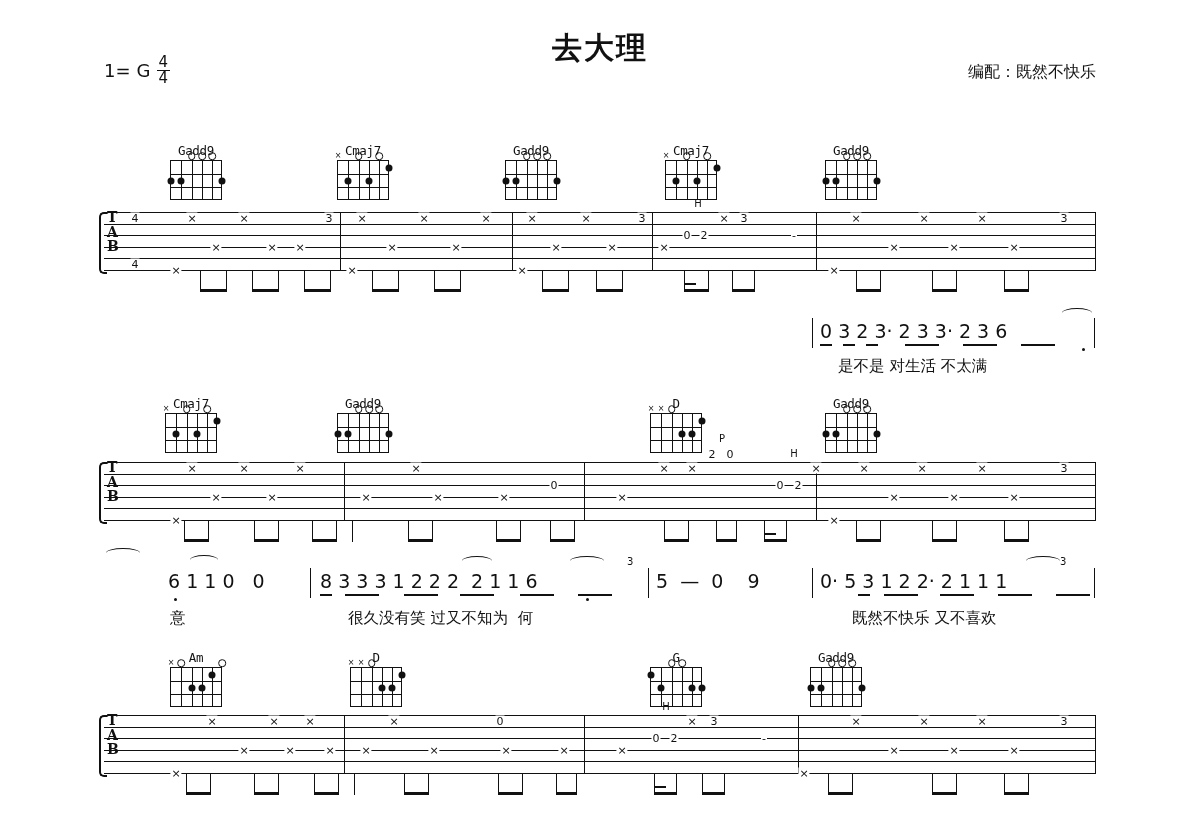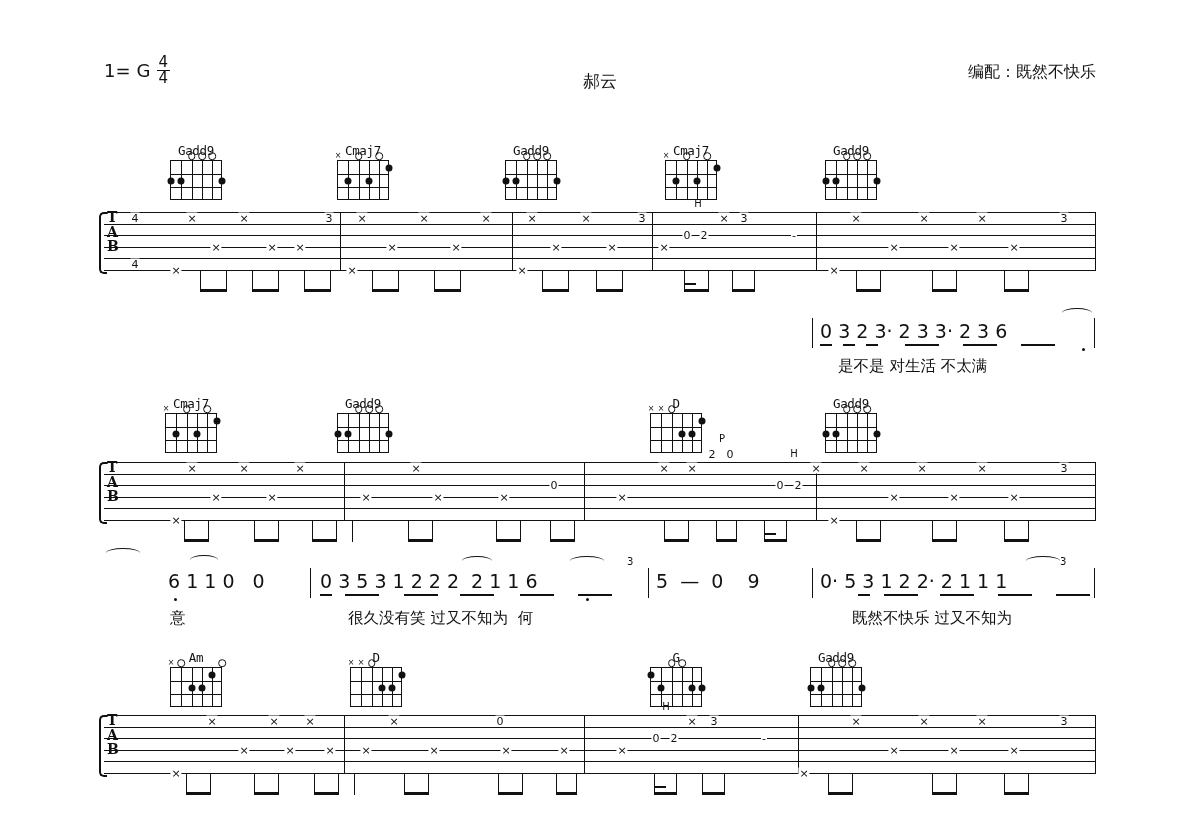--- a/index.html
+++ b/index.html
@@ -255,21 +255,21 @@
     position: absolute;
     width: 1.2px;
     background: #111;
   }
 </style>
 </head>
 <body>
 
 <div class="sheet">
 
-  <div class="composer">郝云</div>
+  <div class="title">去大理</div>
 
   <div class="keyblock">
     <span>1=</span>
     <span>G</span>
     <span class="timesig">
       <span class="num">4</span>
       <span class="den">4</span>
     </span>
   </div>
 
@@ -643,21 +643,21 @@
   </div>
 
   <div>
     <div class="slur" style="left:106px; top:548px; width:34px;"></div>
     <div class="slur" style="left:190px; top:555px; width:28px;"></div>
     <div class="numline" style="left:168px; top:570px;">6 1 1 0   0</div>
     <div class="dotu" style="left:174px; top:598px;"></div>
     <div class="lyricline" style="left:170px; top:608px;">意</div>
 
     <div class="barsep" style="left:310px; top:568px; height:30px;"></div>
-    <div class="numline" style="left:320px; top:570px;">0 3 5 3 1 2 2 2  2 1 1 6</div>
+    <div class="numline" style="left:320px; top:570px;">8 3 3 3 1 2 2 2  2 1 1 6</div>
     <div class="tick" style="left:320px; top:594px; width:12px;"></div>
     <div class="tick" style="left:345px; top:594px; width:34px;"></div>
     <div class="tick" style="left:404px; top:594px; width:34px;"></div>
     <div class="tick" style="left:460px; top:594px; width:34px;"></div>
     <div class="tick" style="left:520px; top:594px; width:34px;"></div>
     <div class="tick" style="left:578px; top:594px; width:34px;"></div>
     <div class="slur" style="left:462px; top:556px; width:30px;"></div>
     <div class="slur" style="left:570px; top:556px; width:34px;"></div>
     <div class="trip" style="left:627px; top:556px;">3</div>
     <div class="dotu" style="left:586px; top:598px;"></div>
@@ -669,21 +669,21 @@
     <div class="barsep" style="left:812px; top:568px; height:30px;"></div>
     <div class="numline" style="left:820px; top:570px;">0· 5 3 1 2 2· 2 1 1 1</div>
     <div class="barsep" style="left:1094px; top:568px; height:30px;"></div>
     <div class="tick" style="left:858px; top:594px; width:12px;"></div>
     <div class="tick" style="left:884px; top:594px; width:34px;"></div>
     <div class="tick" style="left:940px; top:594px; width:34px;"></div>
     <div class="tick" style="left:998px; top:594px; width:34px;"></div>
     <div class="tick" style="left:1056px; top:594px; width:34px;"></div>
     <div class="slur" style="left:1026px; top:556px; width:34px;"></div>
     <div class="trip" style="left:1060px; top:556px;">3</div>
-    <div class="lyricline" style="left:852px; top:608px;">既然不快乐 过又不知为</div>
+    <div class="lyricline" style="left:852px; top:608px;">既然不快乐 又不喜欢</div>
   </div>
 
   <div class="chord" style="left:165px; top:650px;">
     <div class="cname">Am</div>
     <div class="grid">
       <div class="v" style="left:10px"></div>
         <div class="v" style="left:20.5px"></div>
       <div class="v" style="left:31px"></div>
         <div class="v" style="left:41px"></div>
       <div class="h" style="top:13px"></div>

